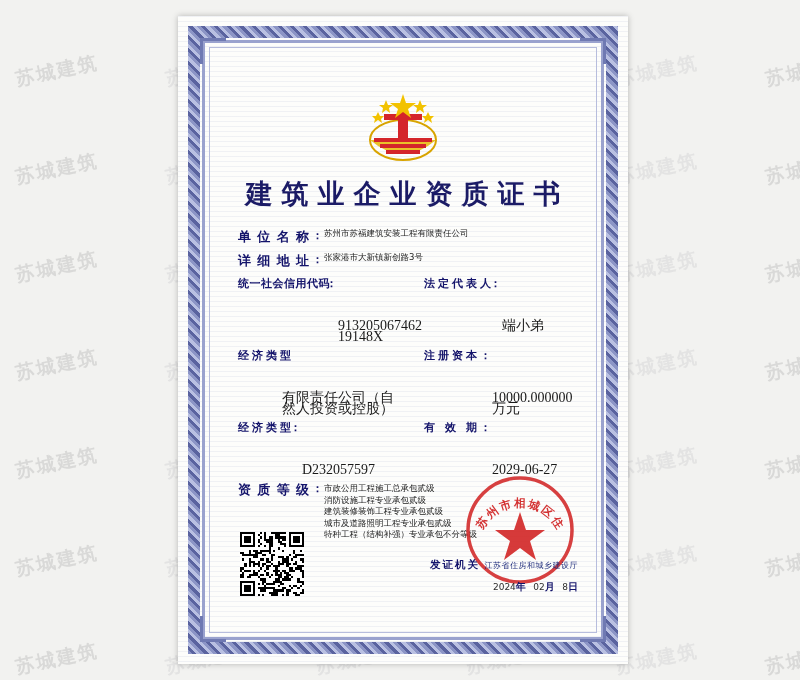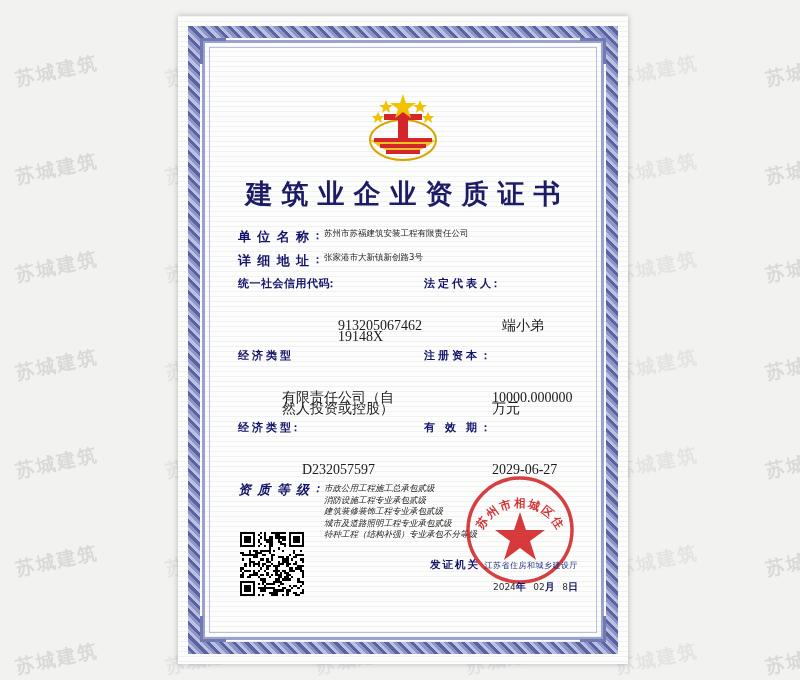--- a/index.html
+++ b/index.html
@@ -349,21 +349,21 @@
         <span class="colon">：</span>
         <span class="val-s">D232057597</span>
       </div>
       <div class="half-right">
         <span class="lbl-s2" style="width:56px;">有效期</span>
         <span class="colon">：</span>
         <span class="val-s">2029-06-27</span>
       </div>
     </div>
 
-    <div class="row" style="margin-top:4px;font-style:italic;">
+    <div class="row" style="margin-top:4px;">
       <span class="lbl">资质等级</span>
       <span class="colon">：</span>
       <div id="qual-list" style="flex:1;">
         <div class="qual-line">市政公用工程施工总承包贰级</div>
         <div class="qual-line">消防设施工程专业承包贰级</div>
         <div class="qual-line">建筑装修装饰工程专业承包贰级</div>
         <div class="qual-line">城市及道路照明工程专业承包贰级</div>
         <div class="qual-line">特种工程（结构补强）专业承包不分等级</div>
       </div>
     </div>

